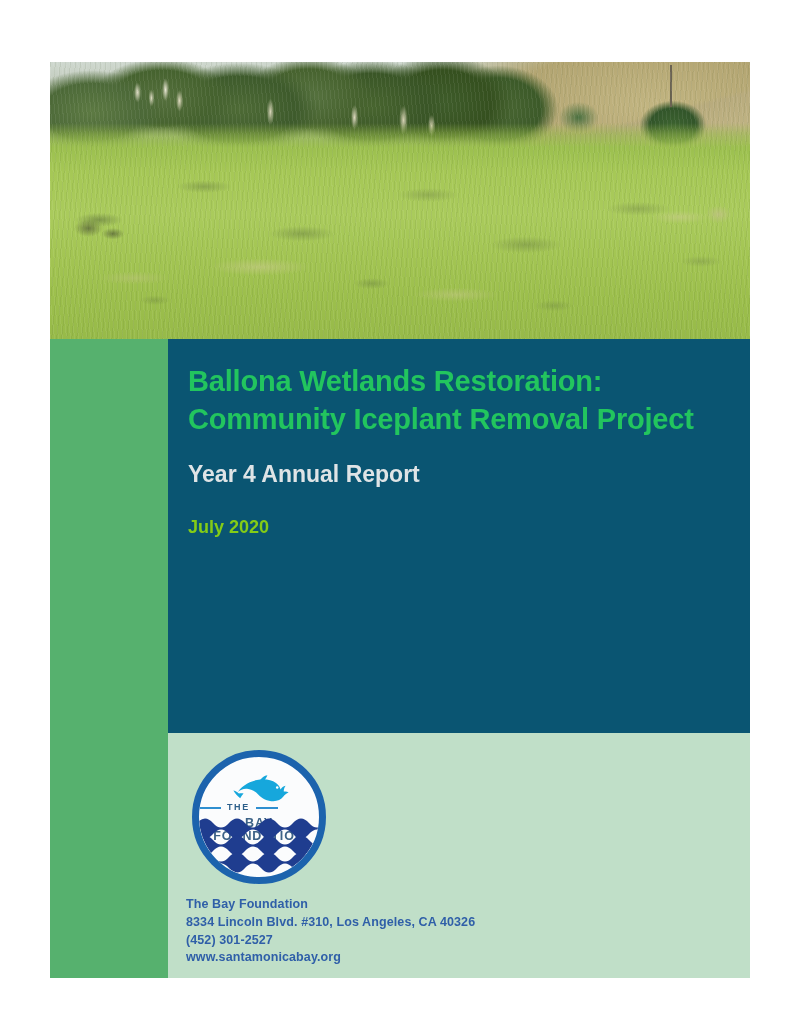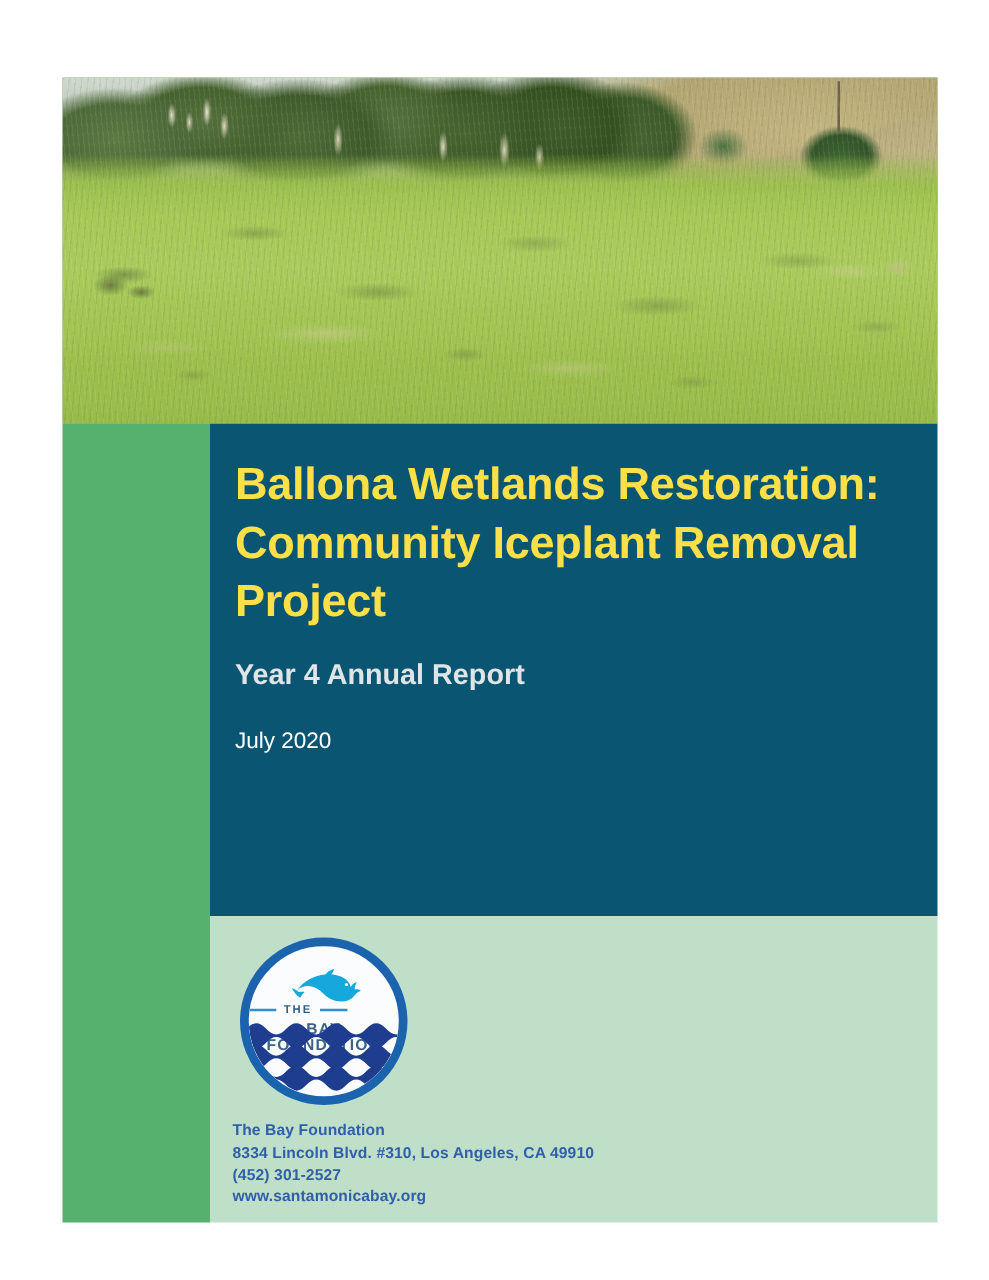--- a/index.html
+++ b/index.html
@@ -139,38 +139,38 @@
     left: 168px;
     top: 339px;
     width: 582px;
     height: 394px;
     background: #0a5572;
     box-sizing: border-box;
     padding: 24px 34px 0 20px;
   }
   #doc-title {
     margin: 0;
-    color: #fde047;
-    font-size: 36px;
+    color: #22c55e;
+    font-size: 29px;
     font-weight: bold;
     line-height: 1.31;
     letter-spacing: -0.2px;
   }
   #doc-subtitle {
     margin: 22px 0 0 0;
     color: #dfe4e6;
     font-size: 23px;
     font-weight: bold;
     line-height: 1.2;
   }
   #doc-date {
     margin: 28px 0 0 0;
-    color: #ffffff;
+    color: #84cc16;
     font-size: 18px;
-    font-weight: normal;
+    font-weight: bold;
     line-height: 1.2;
   }
   #doc-prepared-for {
     margin: 32px 0 0 0;
     color: #d6dcde;
     font-size: 17px;
     font-weight: normal;
     line-height: 1.45;
     max-width: 545px;
   }
@@ -323,19 +323,19 @@
             <path d="M-2 42 Q 6 33, 14 42 T 30 42 T 46 42 T 62 42 T 78 42 T 94 42 T 110 42 T 126 42
                      L126 53 Q118 44, 110 53 T 94 53 T 78 53 T 62 53 T 46 53 T 30 53 T 14 53 T -2 53 Z" fill="#1F3D8F"></path>
           </svg>
 
         </div>
       </div>
     </div>
 
     <div id="contact-block">
       <div>The Bay Foundation</div>
-      <div>8334 Lincoln Blvd. #310, Los Angeles, CA 49910</div>
+      <div>8334 Lincoln Blvd. #310, Los Angeles, CA 40326</div>
       <div>(452) 301-2527</div>
       <div>www.santamonicabay.org</div>
     </div>
 
   </div>
 </div>
 
 </body></html>

